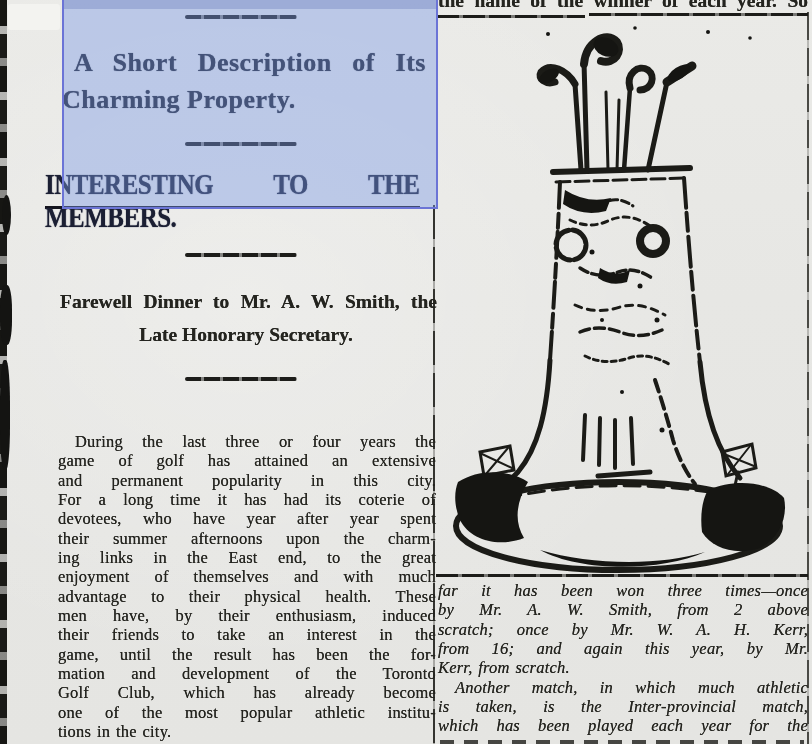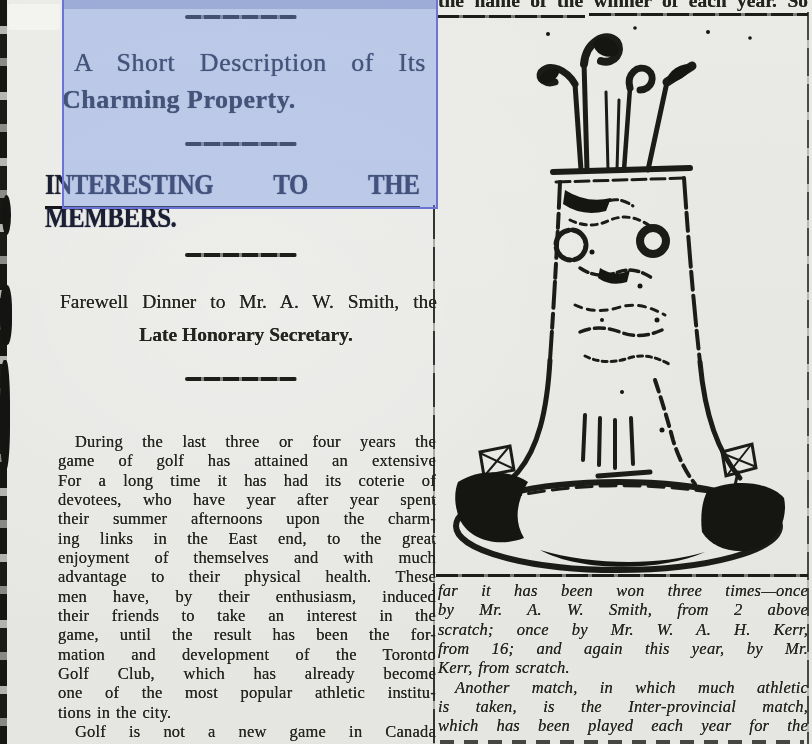--- a/index.html
+++ b/index.html
@@ -43,21 +43,21 @@
     border-radius:2px;
   }
   .rule-wide {
     position:absolute; height:3px;
     background:repeating-linear-gradient(90deg, #1c1c19 0 22px, rgba(28,28,25,0.55) 22px 26px);
   }
 
   
   .headline-l1 {
     position:absolute; left:74px; top:48px; width:352px;
-    font-size:26px; font-weight:normal; color:#1e222c;
+    font-size:26px; font-weight:bold; color:#1e222c;
     text-align:justify; text-align-last:justify; letter-spacing:0.5px;
     text-shadow:0 0 0.8px rgba(25,30,45,0.9);
   }
   .headline-l2 {
     position:absolute; left:62px; top:85px; width:345px;
     font-size:26px; font-weight:bold; color:#1e222c; text-align:left;
     letter-spacing:0.5px; text-shadow:0 0 0.8px rgba(25,30,45,0.9);
   }
   .subhead {
     position:absolute; left:45px; top:175px; width:375px; height:34px;
@@ -65,21 +65,21 @@
   }
   .subhead-text {
     display:block; width:104%;
     font-size:26px; font-weight:bold; color:#1b1f33;
     transform:scale(0.96,1.12); transform-origin:0 100%;
     text-align:justify; text-align-last:justify;
     letter-spacing:-0.5px; text-shadow:0 0 1px rgba(20,24,50,0.9);
   }
   .deck-l1 {
     position:absolute; left:60px; top:291px; width:377px;
-    font-size:19.5px; font-weight:normal;
+    font-size:19.5px; font-weight:bold;
     text-align:justify; text-align-last:justify;
   }
   .deck-l2 {
     position:absolute; left:62px; top:324px; width:368px;
     font-size:19.5px; font-weight:bold; text-align:center;
   }
 
   
   .body-block { position:absolute; font-size:16.5px; }
   .body-left  { left:58px;  top:398px; width:378px;margin-top:34px; }
@@ -145,20 +145,21 @@
   <div class="rule-short" style="top:253px;"></div>
 
   <div class="deck-l1 ink">Farewell Dinner to Mr. A. W. Smith, the</div>
   <div class="deck-l2 ink">Late Honorary Secretary.</div>
 
   <div class="rule-short" style="top:377px;"></div>
 
   <div class="body-block body-left ink">
       <div class="tline indent">During the last three or four years the</div>
       <div class="tline">game of golf has attained an extensive</div>
+      <div class="tline">and permanent popularity in this city.</div>
       <div class="tline">For a long time it has had its coterie of</div>
       <div class="tline">devotees, who have year after year spent</div>
       <div class="tline">their summer afternoons upon the charm-</div>
       <div class="tline">ing links in the East end, to the great</div>
       <div class="tline">enjoyment of themselves and with much</div>
       <div class="tline">advantage to their physical health. These</div>
       <div class="tline">men have, by their enthusiasm, induced</div>
       <div class="tline">their friends to take an interest in the</div>
       <div class="tline">game, until the result has been the for-</div>
       <div class="tline">mation and development of the Toronto</div>

